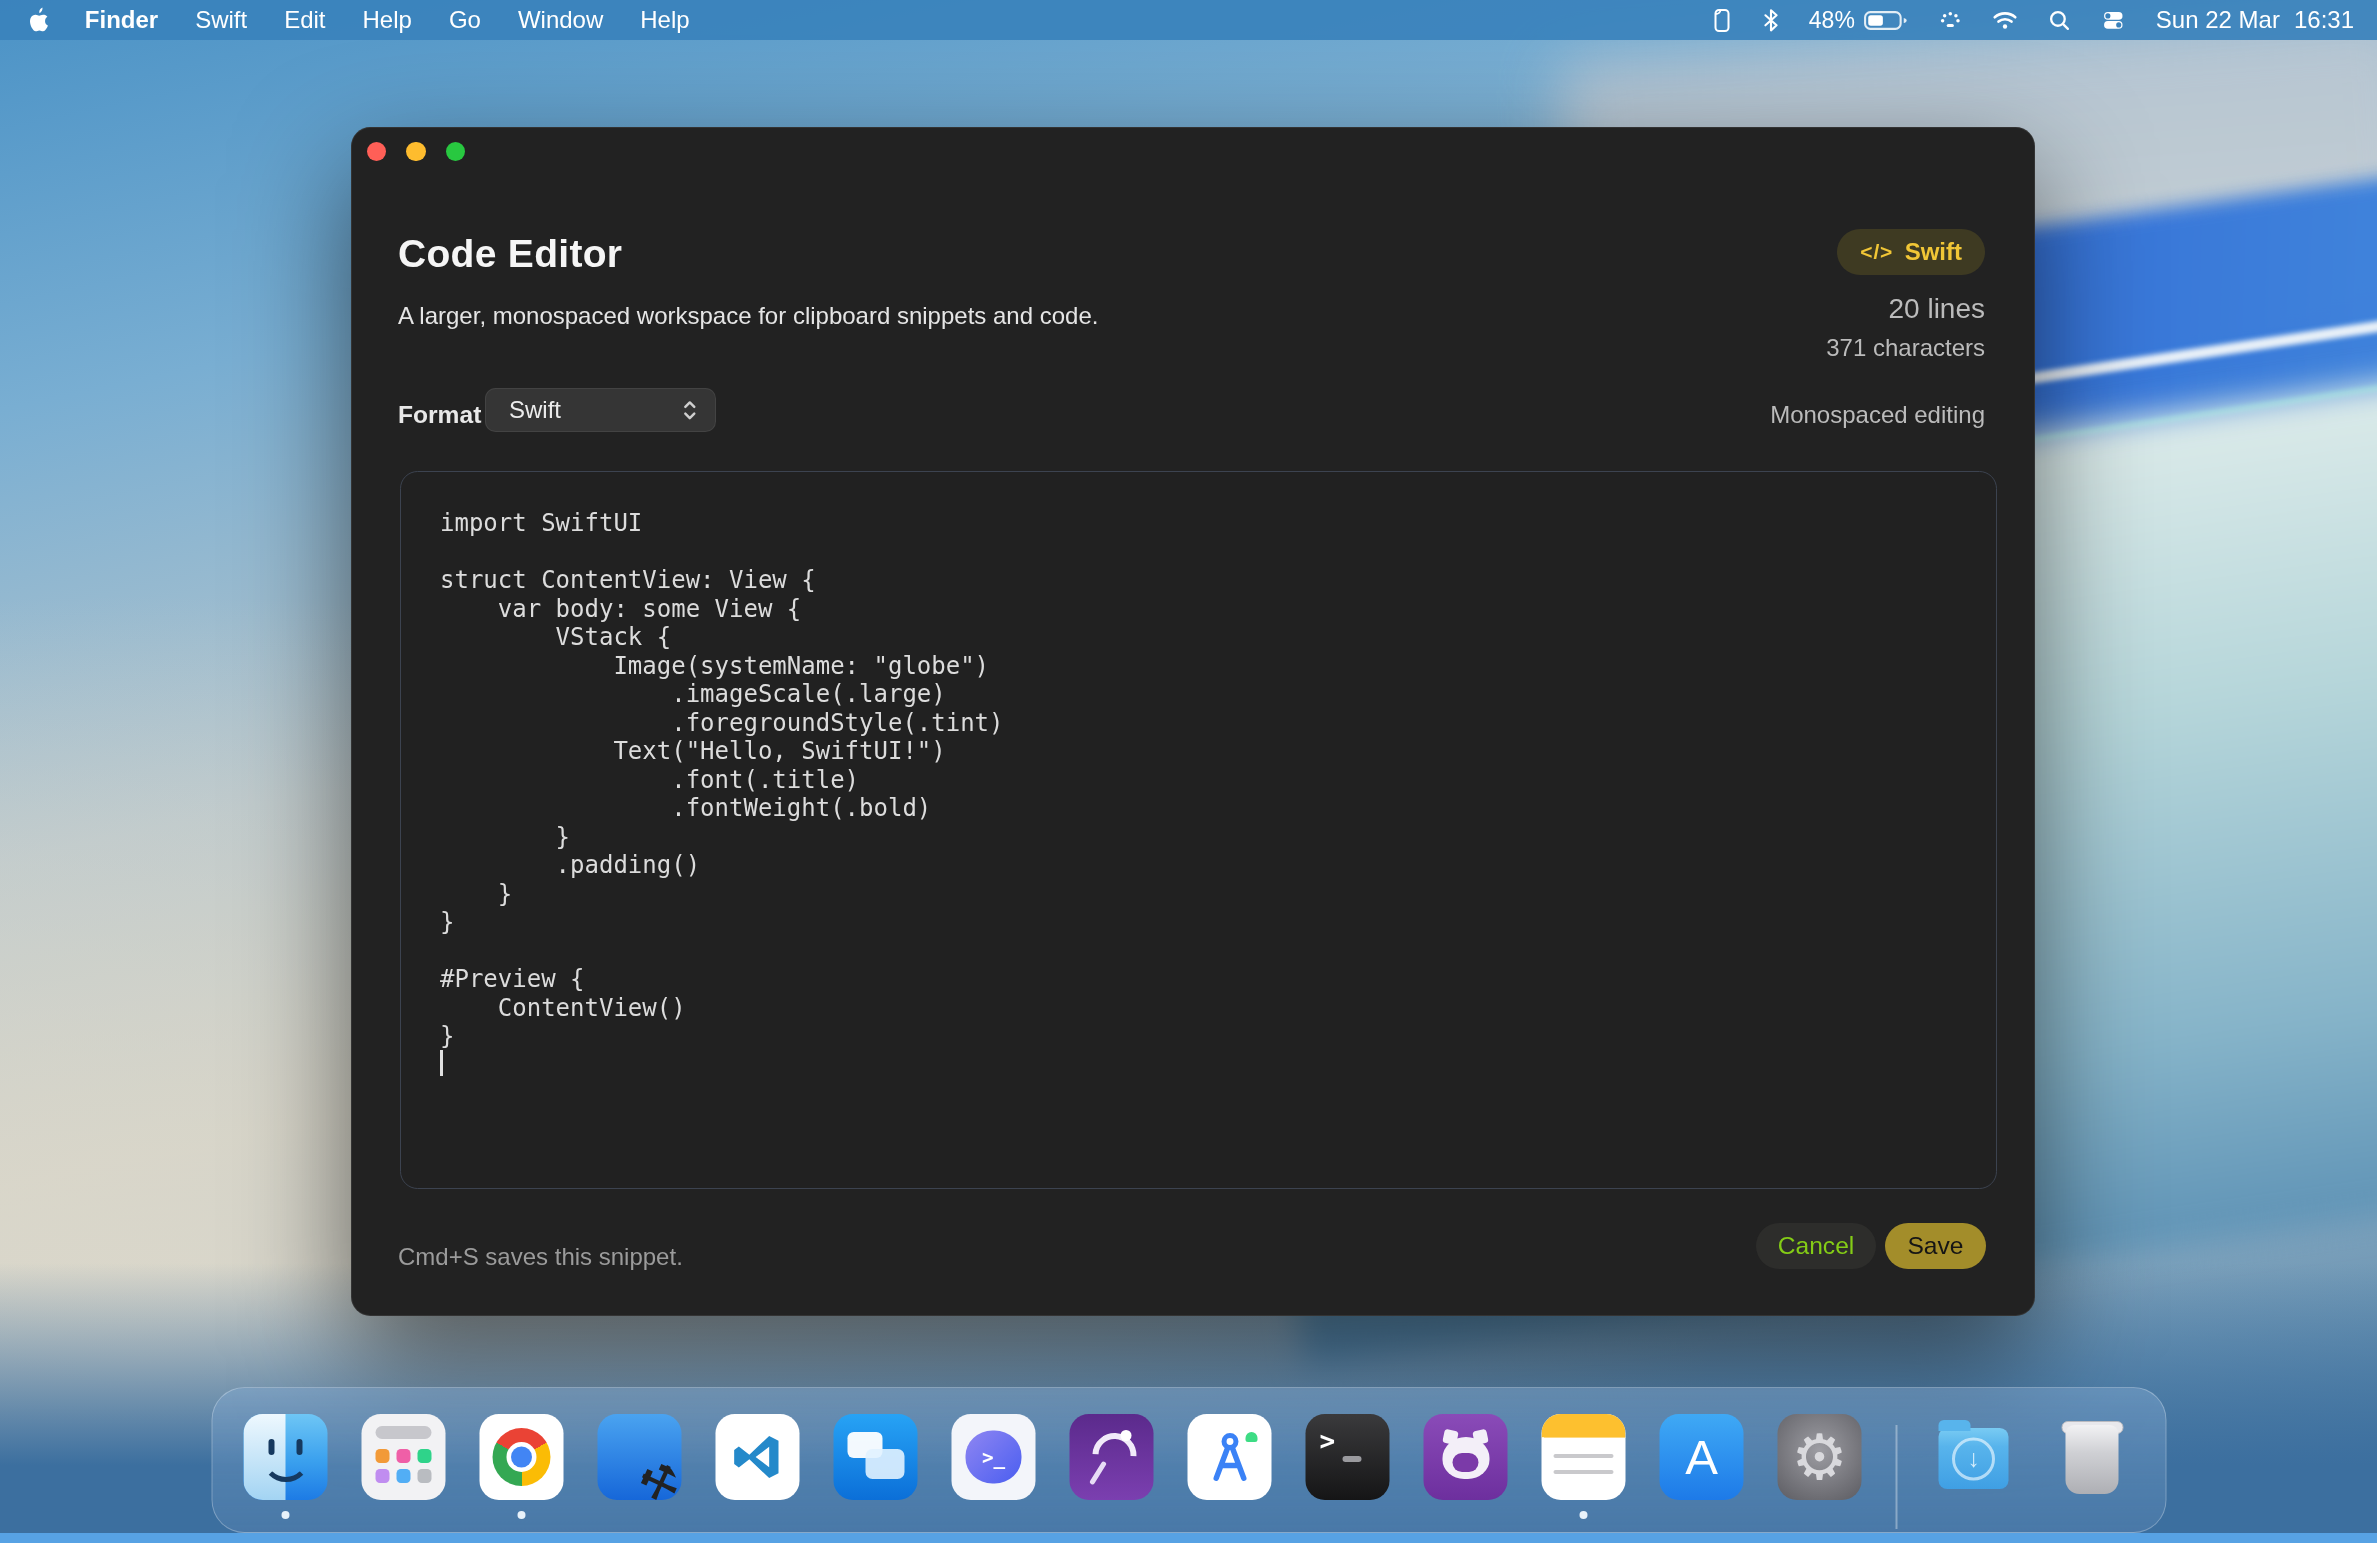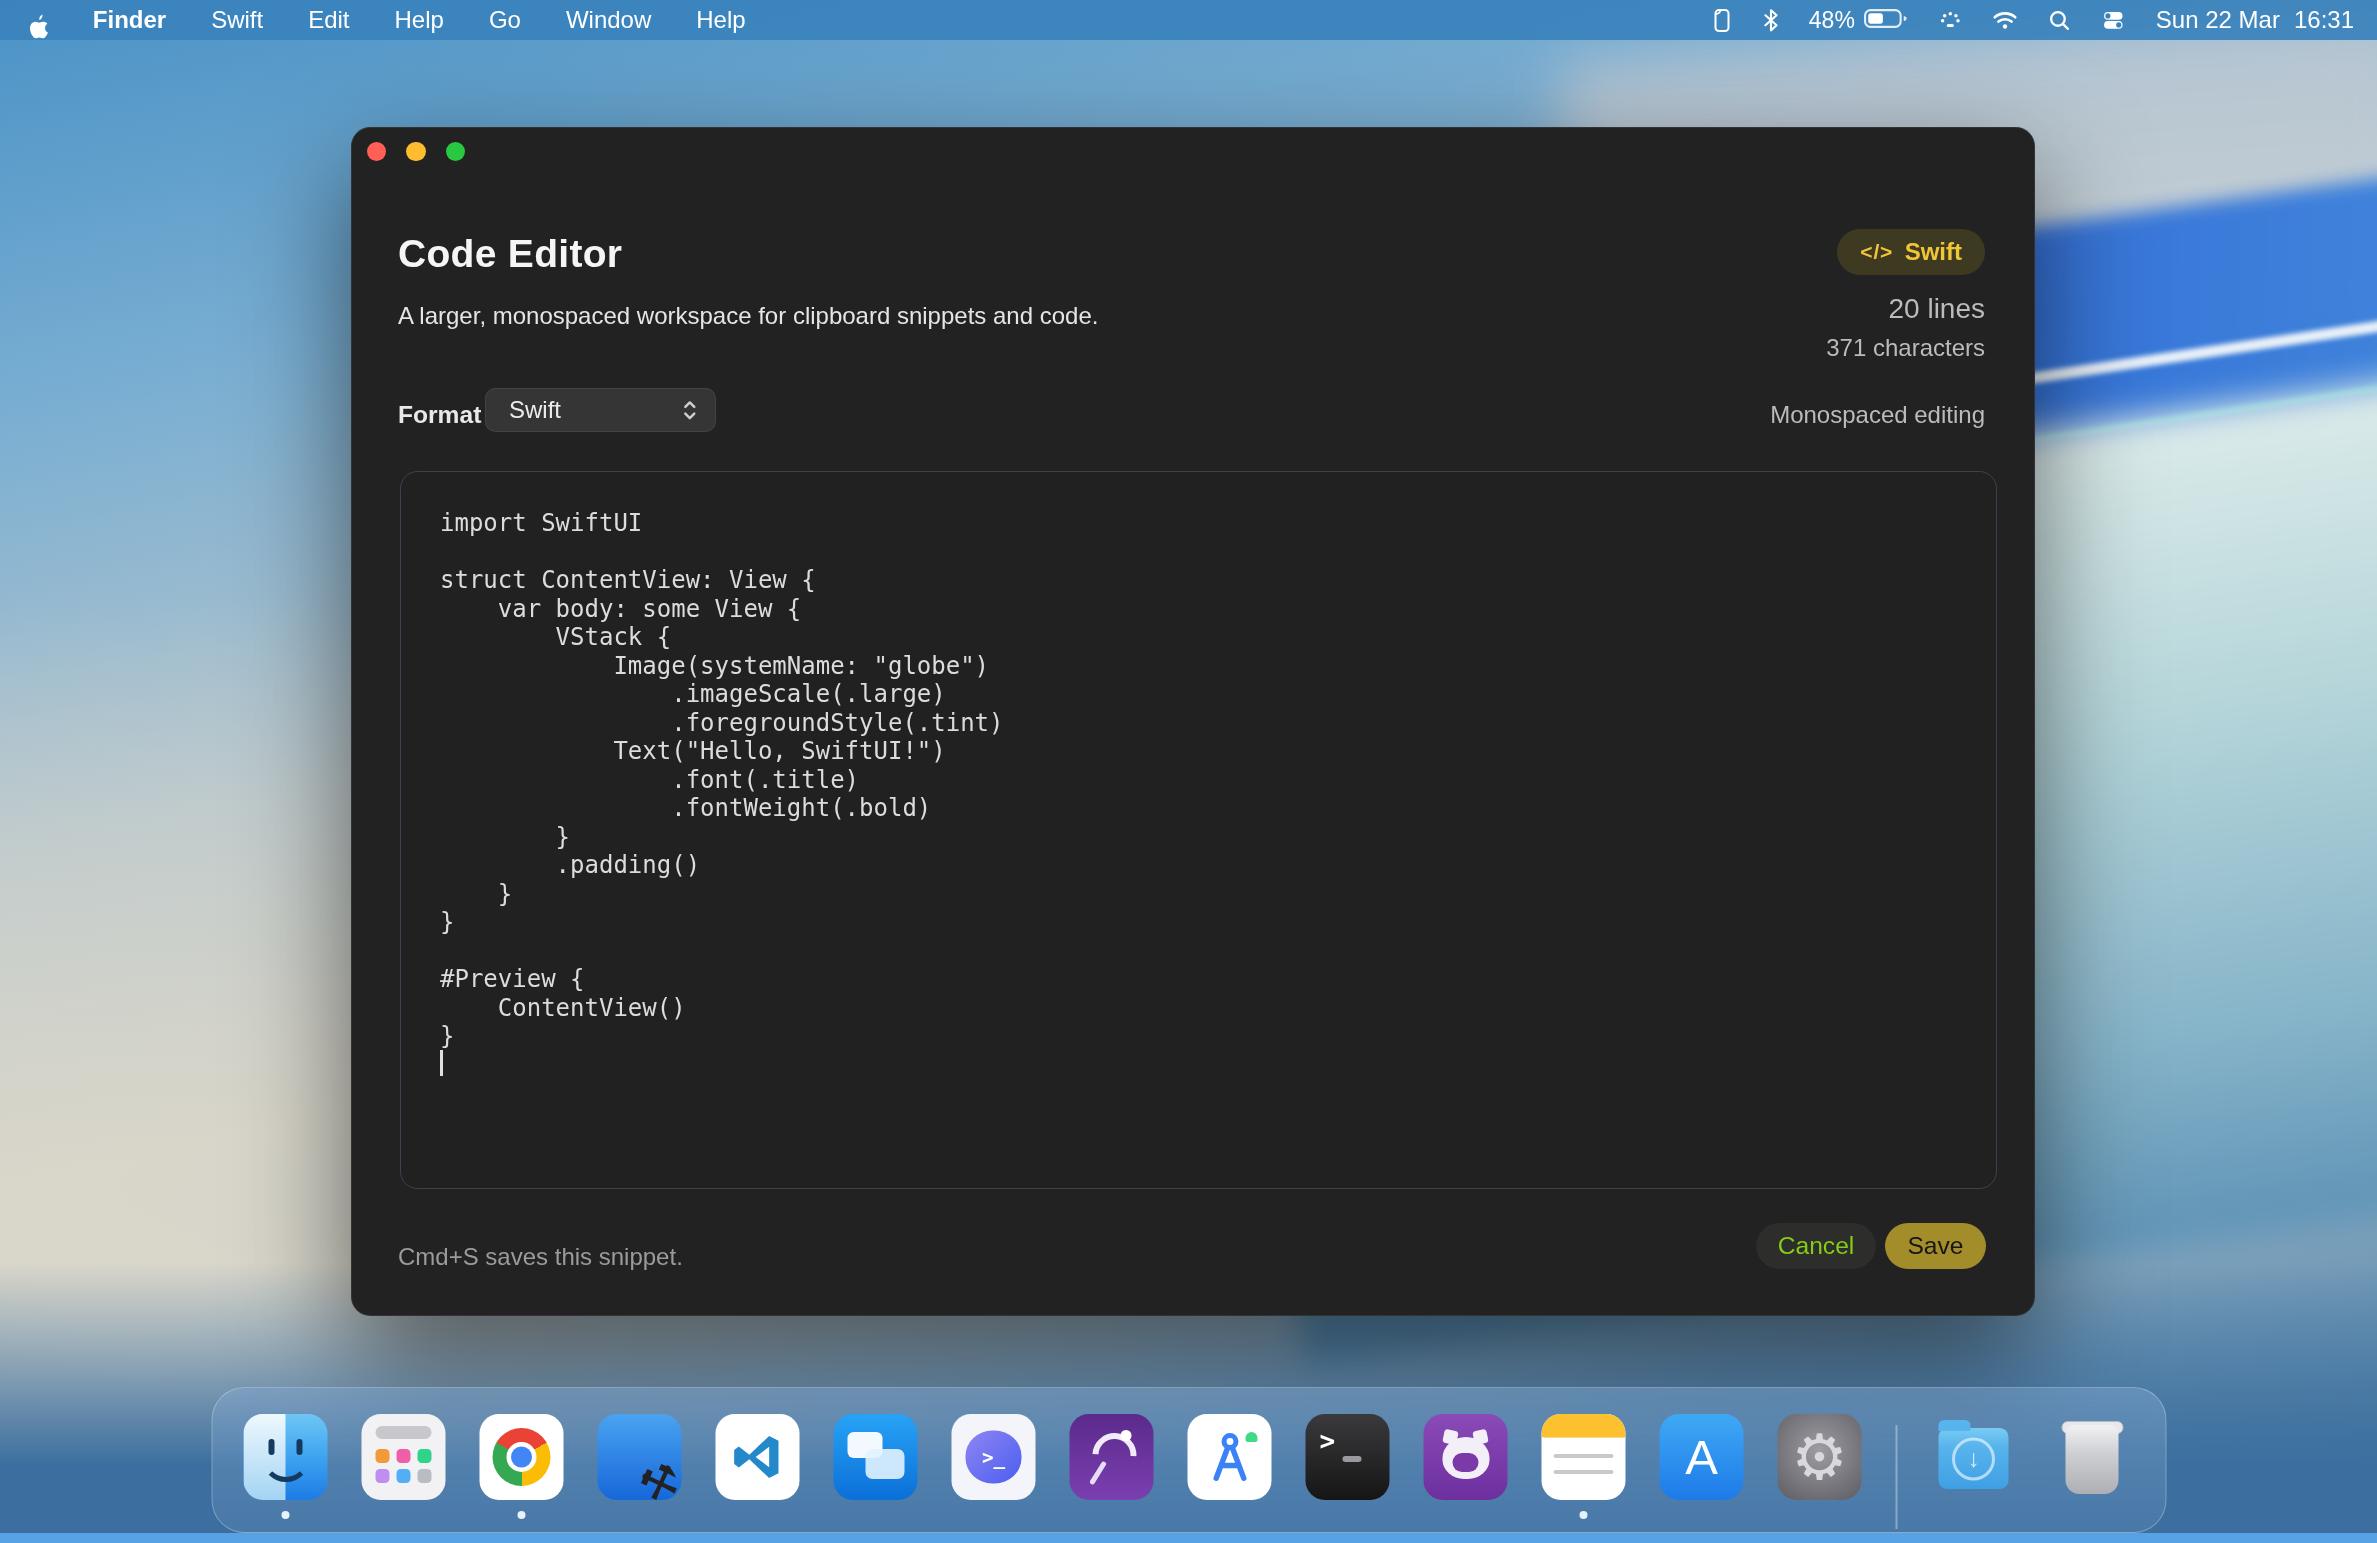--- a/index.html
+++ b/index.html
@@ -15,26 +15,26 @@
     background:linear-gradient(100deg,#1c46c0 0%,#2a63d6 45%,#3e86dd 100%);filter:blur(8.8px);opacity:.96;}
   .wp-line-white{right:-97px;top:394px;width:1169px;height:11.4px;transform:rotate(-8.5deg);background:#f2f7fa;filter:blur(2.6px);opacity:.95;}
   .wp-line-teal{right:-79px;top:435px;width:818px;height:6.2px;transform:rotate(-8.5deg);background:#58d7d4;filter:blur(2.6px);opacity:.75;}
   .wp-wedge-cyan{right:-149px;top:457px;width:1284px;height:826px;transform:rotate(-8deg);
     background:linear-gradient(180deg,#dcebea 0%,#b6d6da 35%,#86b4c9 75%,#5f93b6 100%);filter:blur(16px);}
   .wp-bottom-haze{left:0;right:0;bottom:0;height:281px;background:linear-gradient(180deg,rgba(42,82,120,0),#3c6f9f 72%);}
   .wp-bottom-strip{left:0;right:0;bottom:0;height:10.6px;background:#57a2e4;}
   
   .menubar{position:absolute;z-index:6;top:0;left:0;right:0;height:40px;display:flex;align-items:center;
     padding:0 23px;color:#fff;background:rgba(58,130,188,.92);font-size:24px;}
-  .menu-left{display:flex;align-items:flex-end;gap:8px;}
+  .menu-left{display:flex;align-items:center;}
   .menu-item{padding:0 18.5px;line-height:40px;}
   .menu-item.app{font-weight:700;}
   .apple{display:flex;align-items:center;padding:0 16px 0 5.3px;}
   .menu-right{margin-left:auto;display:flex;align-items:center;gap:30px;font-size:23px;}
-  .mi{display:flex;gap:8.8px;}
+  .mi{display:flex;align-items:center;gap:8.8px;}
   .mi svg{display:block;}
   .clock{display:flex;gap:14px;font-size:24px;}
   
   .window{position:absolute;z-index:3;left:351px;top:127px;width:1682px;height:1187px;background:#222222;
     border-radius:19.3px;border:0.9px solid rgba(255,255,255,.08);box-shadow:0 44px 114px rgba(0,0,0,.55);}
   .traffic{position:absolute;top:14px;left:15px;display:flex;gap:20px;}
   .light{width:19.3px;height:19.3px;border-radius:50%;}
   .light.red{background:#ff5f57;}.light.yellow{background:#febc2e;}.light.green{background:#28c840;}
   .w-title{position:absolute;left:46px;top:104px;font-size:39px;font-weight:700;color:#f5f5f5;letter-spacing:0.3px;}
   .w-subtitle{position:absolute;left:46px;top:174px;font-size:24px;color:#e5e5e5;}

